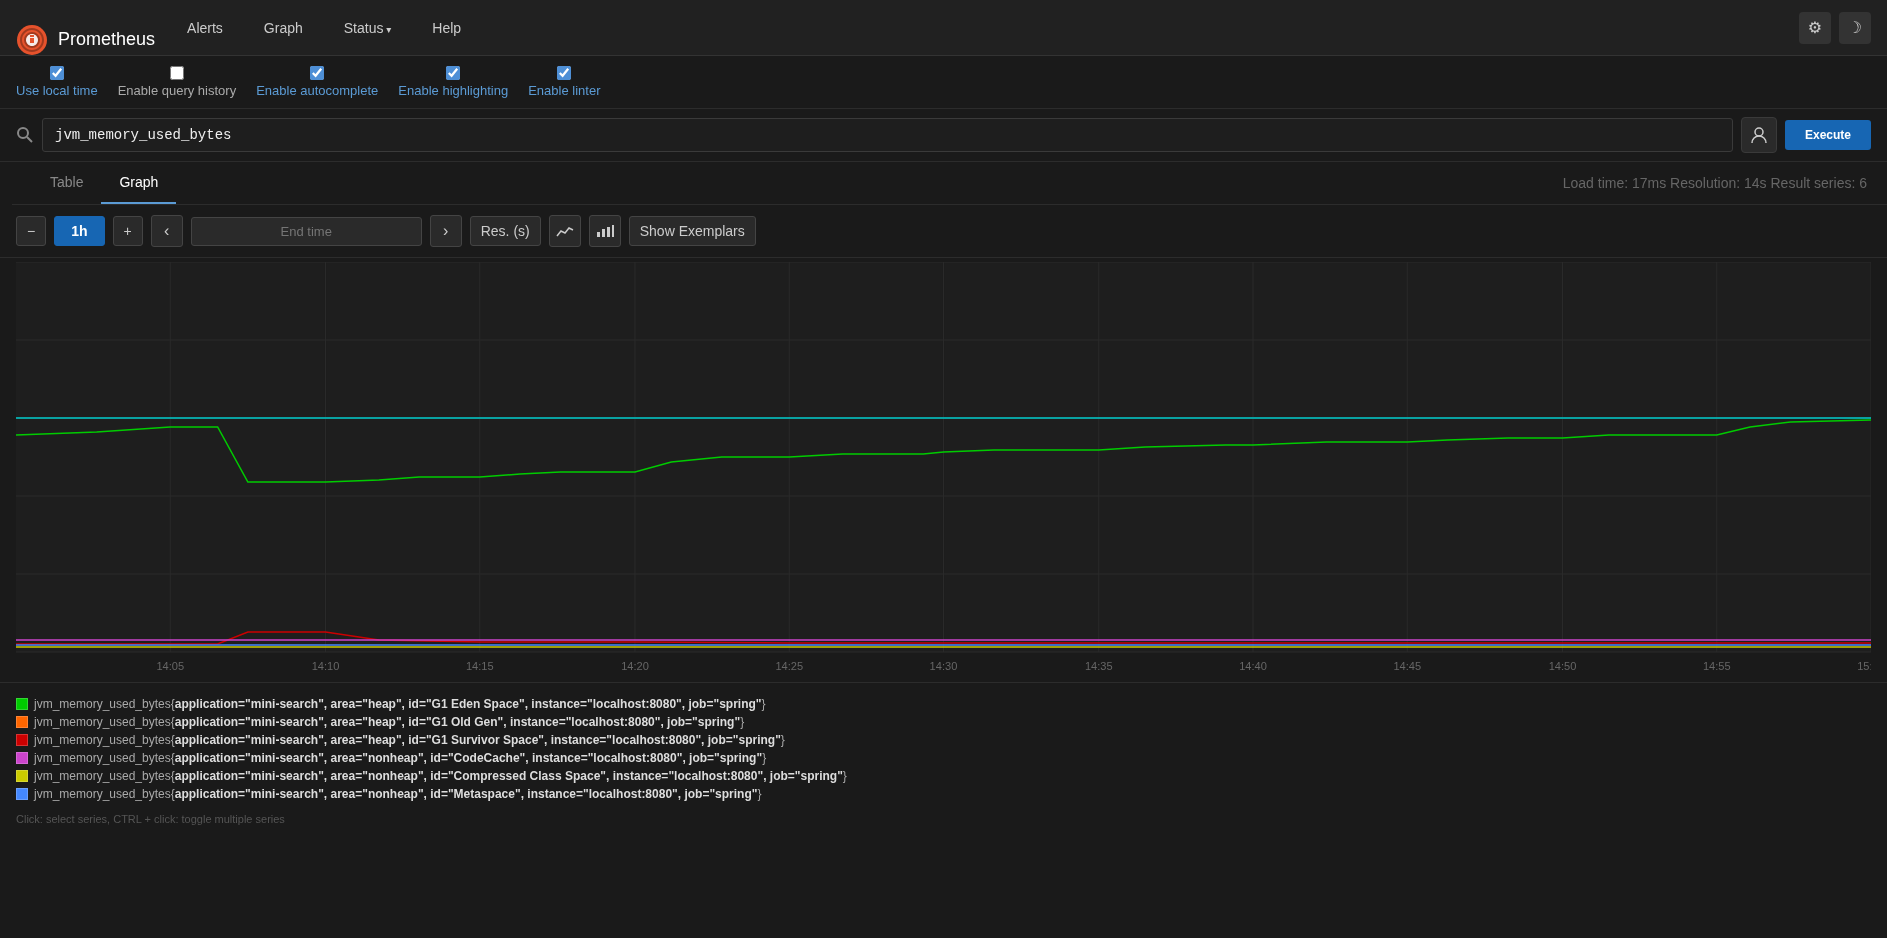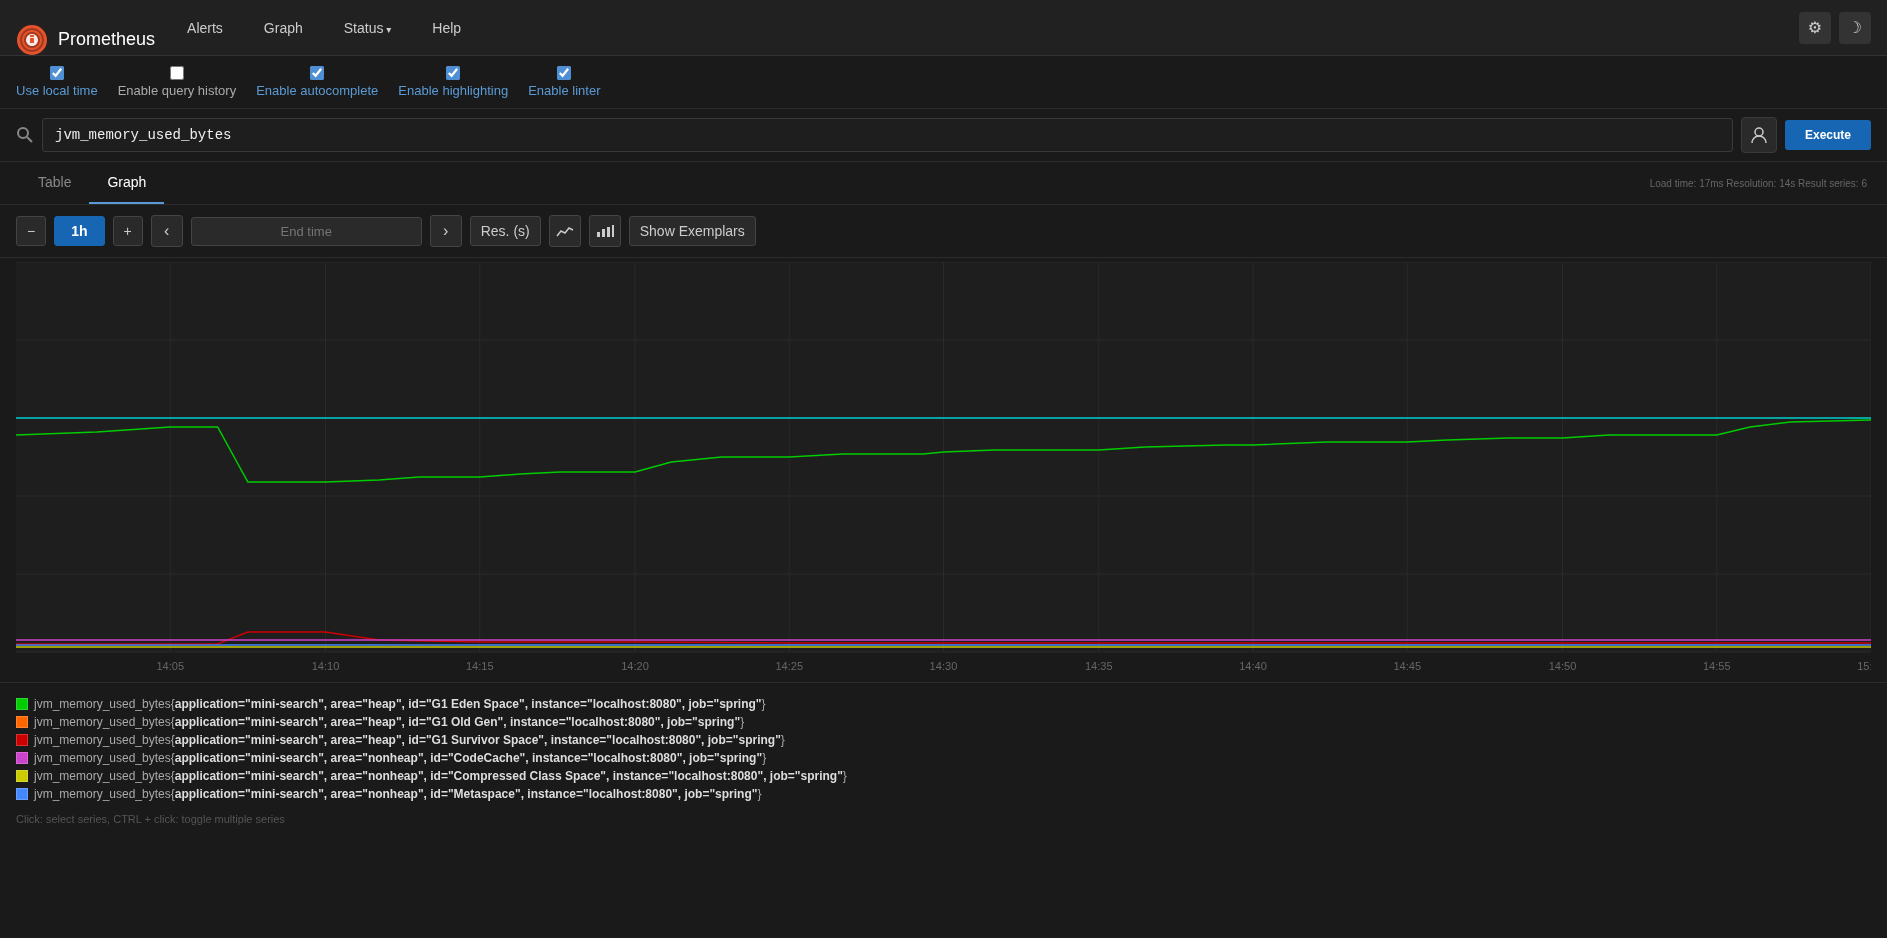--- a/index.html
+++ b/index.html
@@ -142,37 +142,38 @@
     }
 
     
     .tab-bar {
       display: flex;
       align-items: center;
       padding: 0 20px;
       border-bottom: 1px solid #2c2c2c;
       background: #1a1a1a;
       justify-content: space-between;
+      margin-left: 12px;
     }
     .tabs {
       display: flex;
     }
     .tab {
       padding: 12px 18px;
       cursor: pointer;
       color: #888;
       font-size: 14px;
       border-bottom: 2px solid transparent;
     }
     .tab.active {
       color: #fff;
       border-bottom: 2px solid #5b9bd5;
     }
     .tab-info {
-      font-size: 10px;
+      font-size: 14px;
       color: #666;
     }
 
     
     .controls-row {
       display: flex;
       align-items: center;
       padding: 10px 16px;
       gap: 8px;
       border-bottom: 1px solid #2c2c2c;

